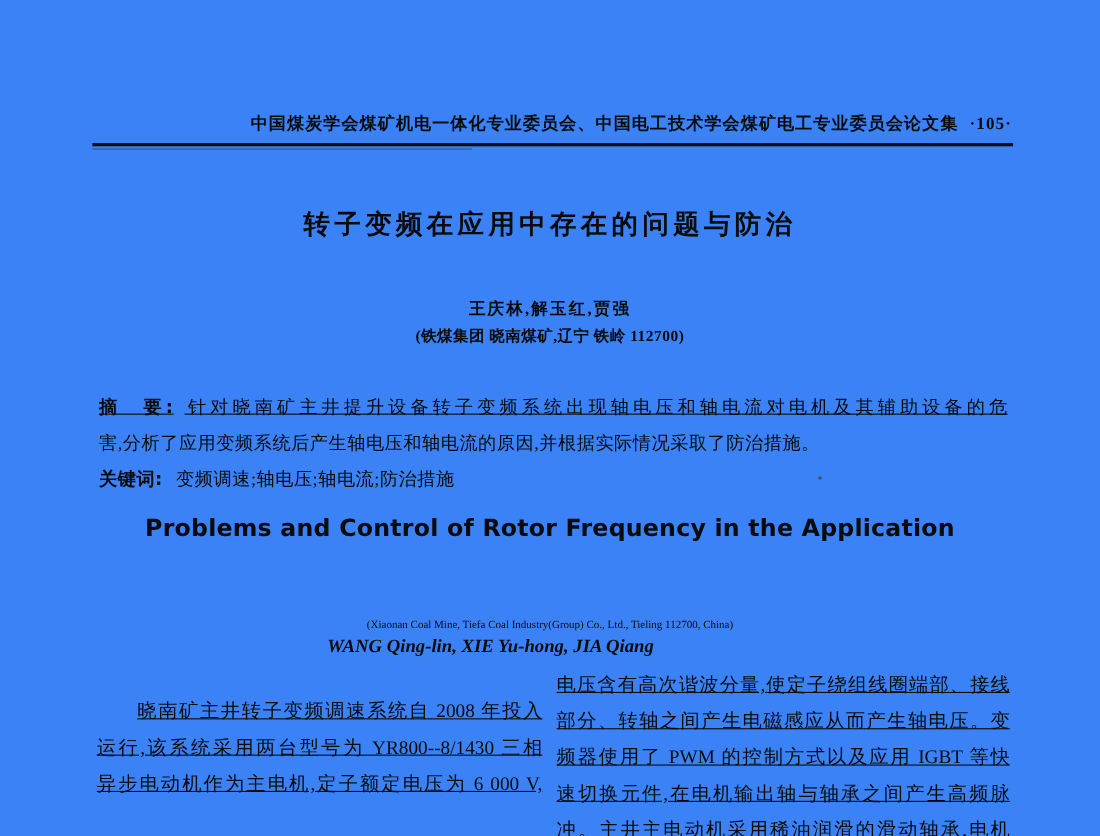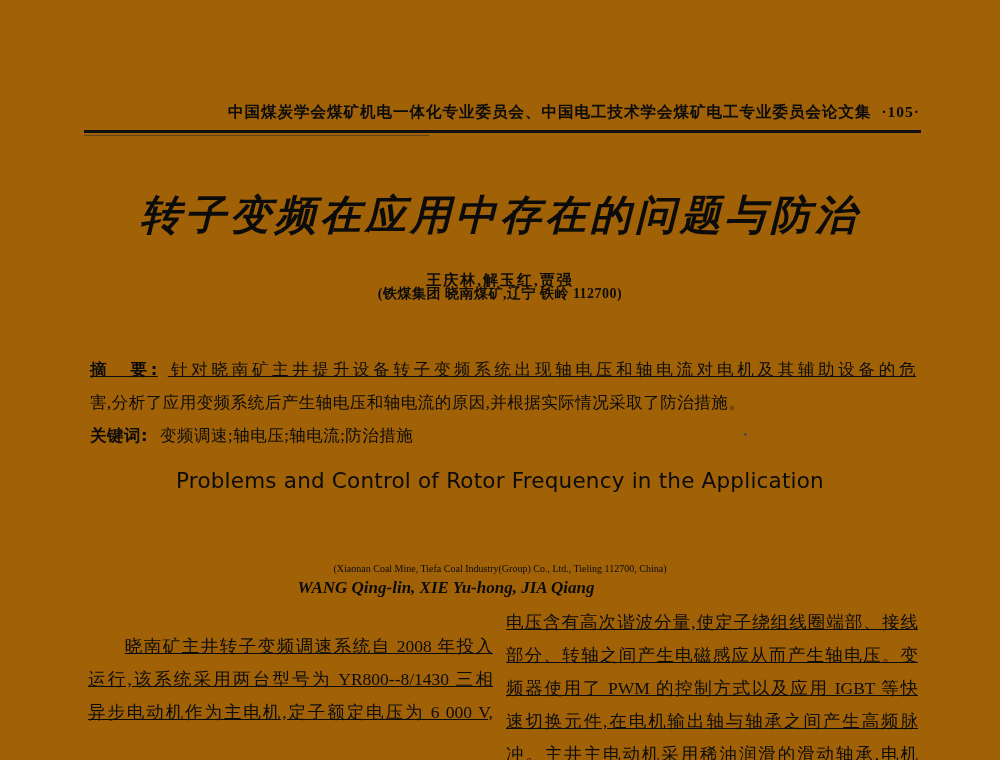--- a/index.html
+++ b/index.html
@@ -6,21 +6,21 @@
   body {
     width: 1000px; height: 760px;
     background: #ffffff;
     color: #0b0b0b;
     font-family: "Liberation Serif", serif;
   }
   .page {
     position: relative;
     width: 1000px; height: 760px;
     overflow: hidden;
-    background: #a16207;
+    background: #3b82f6;
   }
   
   .running-head {
     position: absolute; top: 102px; left: 88px; width: 832px;
     text-align: right;
     font-family: "DejaVu Sans", sans-serif;
     font-weight: bold;
     font-size: 15.5px;
     letter-spacing: 1px;
     white-space: nowrap;
@@ -38,33 +38,32 @@
   .rule-artifact {
     position: absolute; top: 135px; left: 84px;
     width: 345px; height: 1px; background: #2a2a2a; opacity: .55;
   }
   
   .title-zh {
     position: absolute; top: 188px; left: 0; width: 1000px;
     margin: 0; text-align: center;
     font-family: "DejaVu Sans", sans-serif;
     font-weight: bold;
-    font-size: 41px;
+    font-size: 24px;
     letter-spacing: 4px;
-    font-style: italic;
   }
   .authors-zh {
     position: absolute; top: 271px; left: 0; width: 1000px;
     text-align: center;
     font-size: 15px;
     font-weight: bold;
     letter-spacing: 2px;
   }
   .affil-zh {
-    position: absolute; top: 285px; left: 0; width: 1000px;
+    position: absolute; top: 297px; left: 0; width: 1000px;
     text-align: center;
     font-size: 14px;
     font-weight: bold;
     letter-spacing: .5px;
   }
   
   .abstract {
     position: absolute; top: 353px; left: 90px; width: 826px;
     font-size: 16.5px;
     line-height: 33px;
@@ -76,21 +75,21 @@
     font-style: normal;
   }
   .abs-label { margin-right: 10px; }
   .kw-label  { margin-right: 12px; }
   .fill { text-align: justify; text-align-last: justify; text-decoration: underline; }
   
   .title-en {
     position: absolute; top: 468px; left: 0; width: 1000px;
     margin: 0; text-align: center;
     font-family: "DejaVu Sans", sans-serif;
-    font-weight: 400;
+    font-weight: 700;
     font-size: 21.5px;
     letter-spacing: .2px;
   }
   .authors-en {
     position: absolute; top: 536px; left: 0; width: 892px;
     text-align: center;
     font-family: "Liberation Serif", serif;
     font-style: italic;
     font-weight: bold;
     font-size: 17px;

